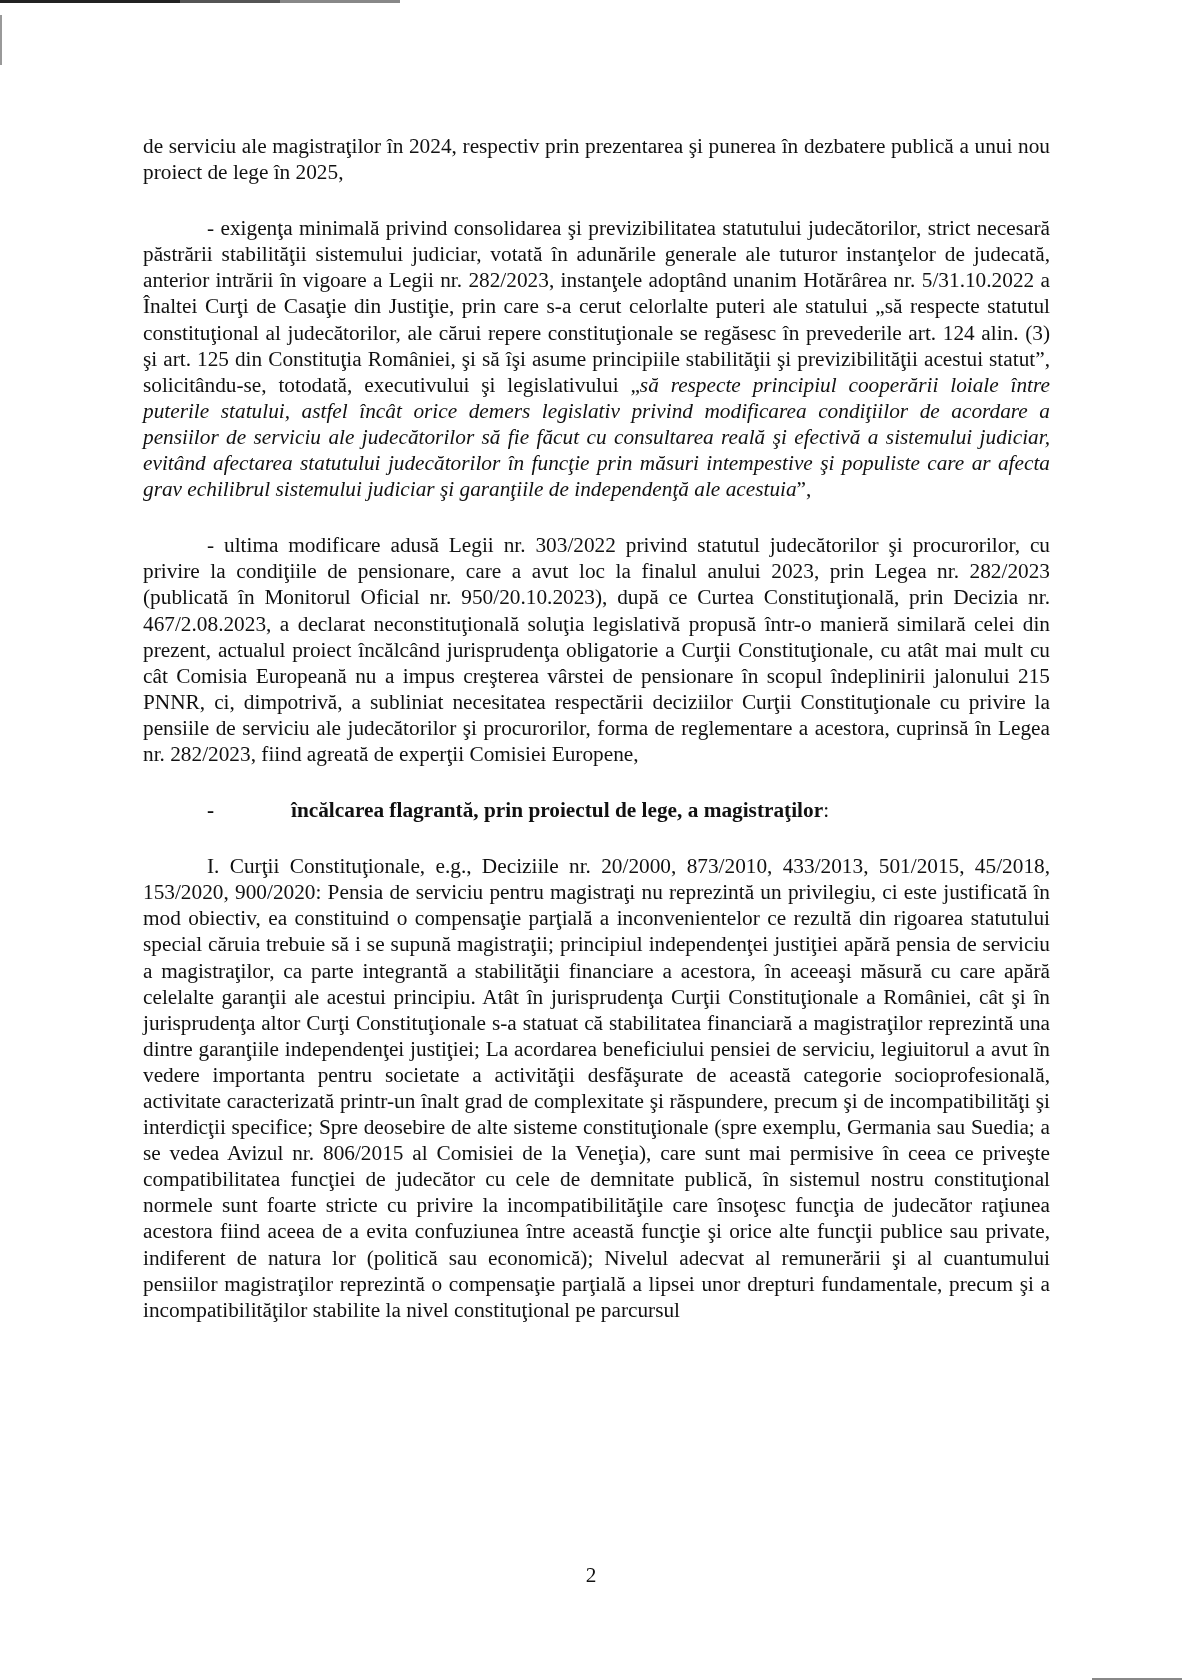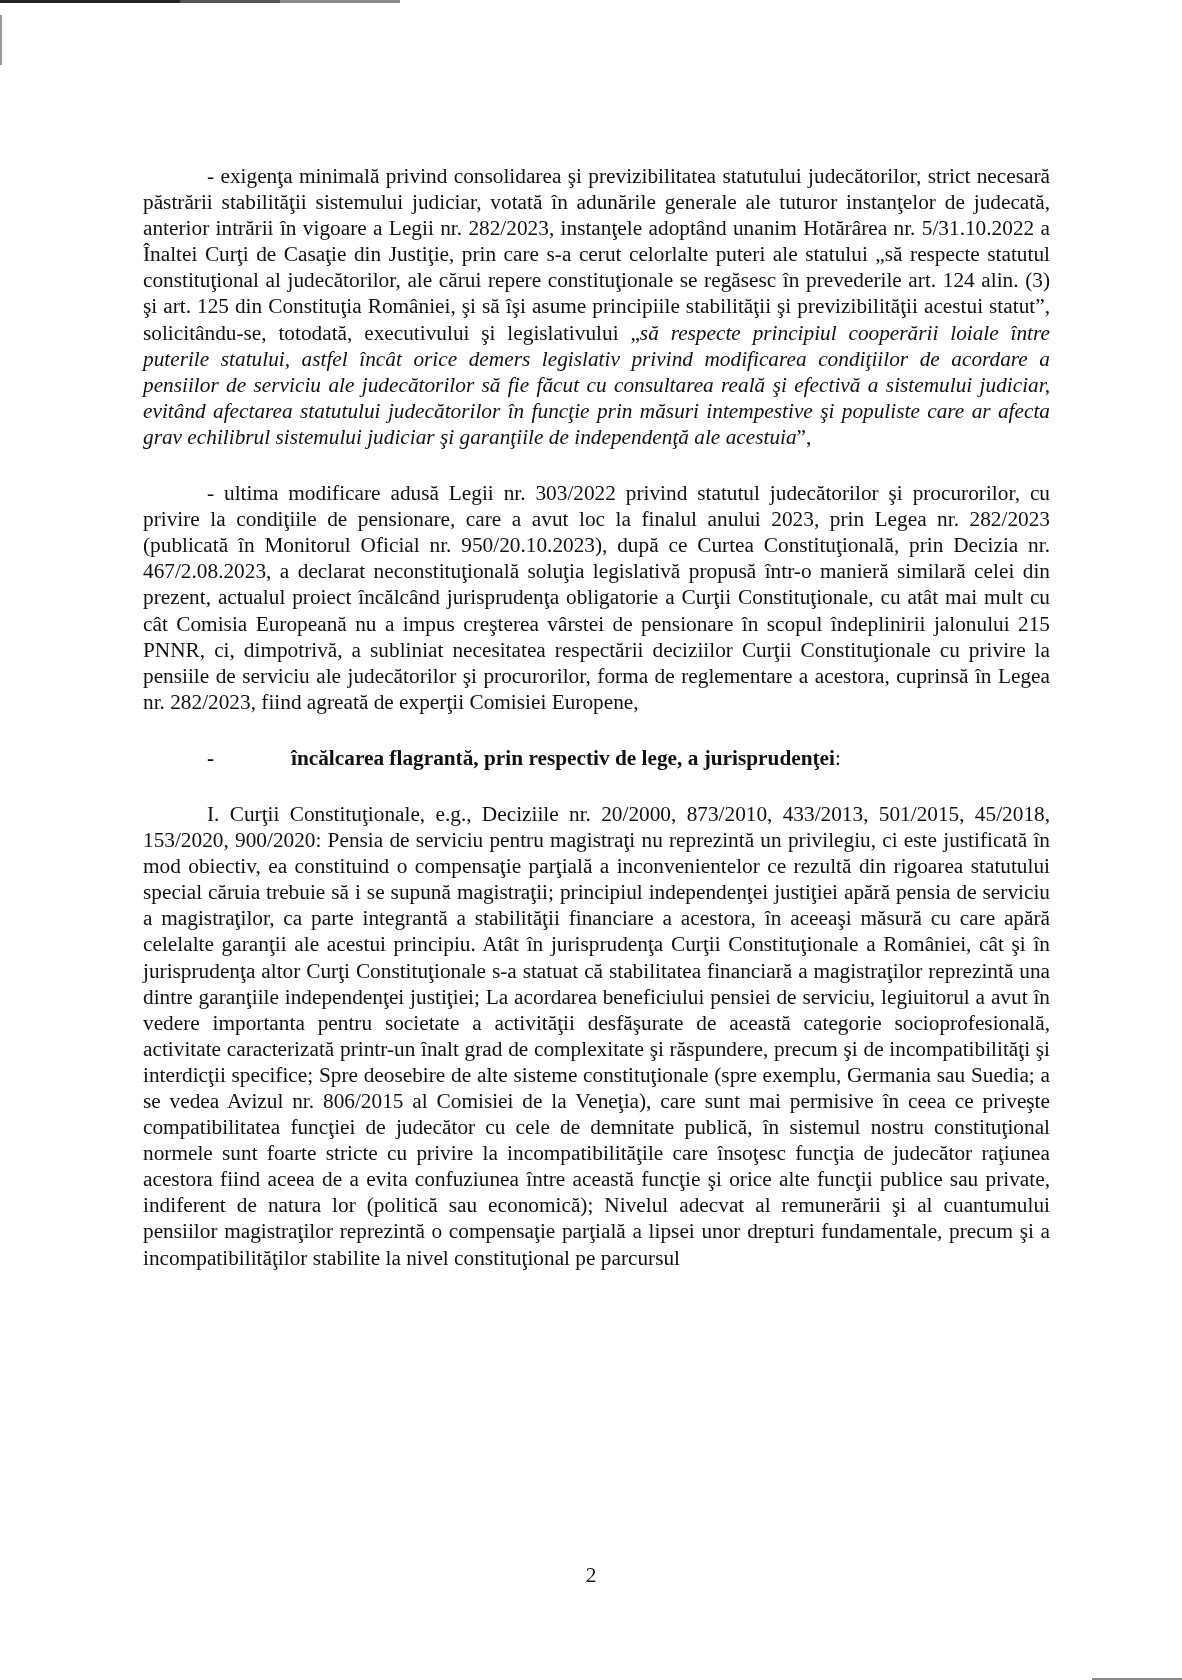--- a/index.html
+++ b/index.html
@@ -37,26 +37,27 @@
   }
 </style>
 </head>
 <body>
 
 <div class="scan-top"></div>
 <div class="scan-left"></div>
 <div class="scan-bottom"></div>
 
 <div class="page">
+  <p class="para"><span>de serviciu ale magistraţilor în 2024, respectiv prin prezentarea şi punerea în dezbatere publică a unui nou proiect de lege în 2025,</span></p>
   <div class="gap-lg"></div>
   <p class="para indent"><span>- </span><b>exigenţa minimală privind consolidarea şi previzibilitatea statutului judecătorilor</b><span>, strict necesară păstrării stabilităţii sistemului judiciar, votată în adunările generale ale tuturor instanţelor de judecată, anterior intrării în vigoare a Legii nr. 282/2023, instanţele adoptând unanim Hotărârea nr. 5/31.10.2022 a Înaltei Curţi de Casaţie din Justiţie, prin care s-a cerut celorlalte puteri ale statului „să respecte statutul constituţional al judecătorilor, ale cărui repere constituţionale se regăsesc în prevederile art. 124 alin. (3) şi art. 125 din Constituţia României, şi să îşi asume principiile stabilităţii şi previzibilităţii acestui statut”, solicitându-se, totodată, executivului şi legislativului „</span><i>să respecte principiul cooperării loiale între puterile statului, astfel încât orice demers legislativ privind modificarea condiţiilor de acordare a pensiilor de serviciu ale judecătorilor să fie făcut cu consultarea reală şi efectivă a sistemului judiciar, evitând afectarea statutului judecătorilor în funcţie prin măsuri intempestive şi populiste care ar afecta grav echilibrul sistemului judiciar şi garanţiile de independenţă ale acestuia</i><span>”,</span></p>
   <div class="gap-lg"></div>
   <p class="para indent"><b>- ultima modificare adusă Legii nr. 303/2022 privind statutul judecătorilor şi procurorilor</b><span>, cu privire la condiţiile de pensionare, care a avut loc </span><b>la finalul anului 2023,</b><span> prin Legea nr. 282/2023 (publicată în Monitorul Oficial nr. 950/20.10.2023), după ce Curtea Constituţională, prin Decizia nr. 467/2.08.2023, a declarat neconstituţională soluţia legislativă propusă într-o manieră similară celei din prezent, actualul proiect încălcând jurisprudenţa obligatorie a Curţii Constituţionale, cu atât mai mult cu cât Comisia Europeană nu a impus creşterea vârstei de pensionare în scopul îndeplinirii jalonului 215 PNNR, ci, dimpotrivă, a subliniat necesitatea respectării deciziilor Curţii Constituţionale cu privire la pensiile de serviciu ale judecătorilor şi procurorilor, forma de reglementare a acestora, cuprinsă în Legea nr. 282/2023, fiind agreată de experţii Comisiei Europene,</span></p>
   <div class="gap-lg"></div>
   <p class="bullet-heading">
     <span class="dash-wide">-</span>
-    <span><span>încălcarea flagrantă, prin respectiv de lege, a jurisprudenţei</span><span style="font-weight:normal">:</span></span>
+    <span><span>încălcarea flagrantă, prin proiectul de lege, a magistraţilor</span><span style="font-weight:normal">:</span></span>
   </p>
   <div class="gap-lg"></div>
   <p class="para indent"><b>I. Curţii Constituţionale</b><span>, e.g., Deciziile nr. 20/2000, 873/2010, 433/2013, 501/2015, 45/2018, 153/2020, 900/2020: Pensia de serviciu pentru magistraţi nu reprezintă un privilegiu, ci este justificată în mod obiectiv, ea constituind o compensaţie parţială a inconvenientelor ce rezultă din rigoarea statutului special căruia trebuie să i se supună magistraţii; principiul independenţei justiţiei apără pensia de serviciu a magistraţilor, ca parte integrantă a stabilităţii financiare a acestora, în aceeaşi măsură cu care apără celelalte garanţii ale acestui principiu. Atât în jurisprudenţa Curţii Constituţionale a României, cât şi în jurisprudenţa altor Curţi Constituţionale s-a statuat că stabilitatea financiară a magistraţilor reprezintă una dintre garanţiile independenţei justiţiei; La acordarea beneficiului pensiei de serviciu, legiuitorul a avut în vedere importanta pentru societate a activităţii desfăşurate de această categorie socioprofesională, activitate caracterizată printr-un înalt grad de complexitate şi răspundere, precum şi de incompatibilităţi şi interdicţii specifice; Spre deosebire de alte sisteme constituţionale (spre exemplu, Germania sau Suedia; a se vedea Avizul nr. 806/2015 al Comisiei de la Veneţia), care sunt mai permisive în ceea ce priveşte compatibilitatea funcţiei de judecător cu cele de demnitate publică, în sistemul nostru constituţional normele sunt foarte stricte cu privire la incompatibilităţile care însoţesc funcţia de judecător raţiunea acestora fiind aceea de a evita confuziunea între această funcţie şi orice alte funcţii publice sau private, indiferent de natura lor (politică sau economică); Nivelul adecvat al remunerării şi al cuantumului pensiilor magistraţilor reprezintă o compensaţie parţială a lipsei unor drepturi fundamentale, precum şi a incompatibilităţilor stabilite la nivel constituţional pe parcursul</span></p>
 </div>
 
 <div class="page-number">2</div>
 
 </body></html>

